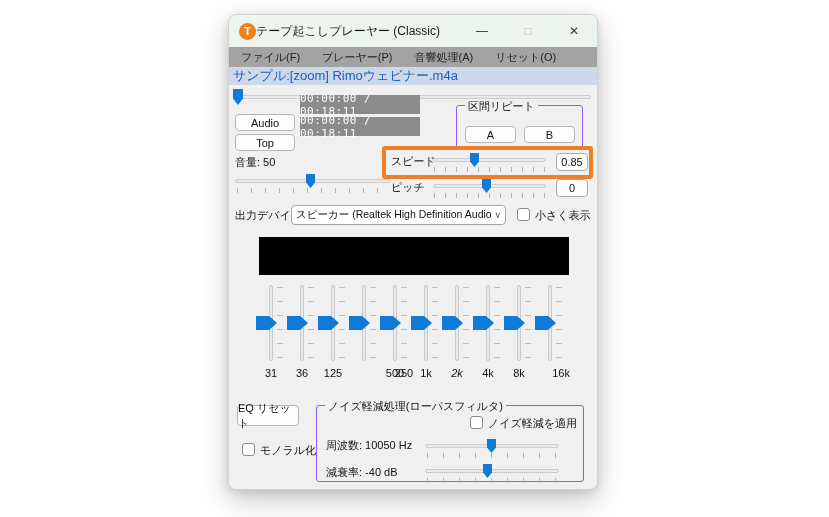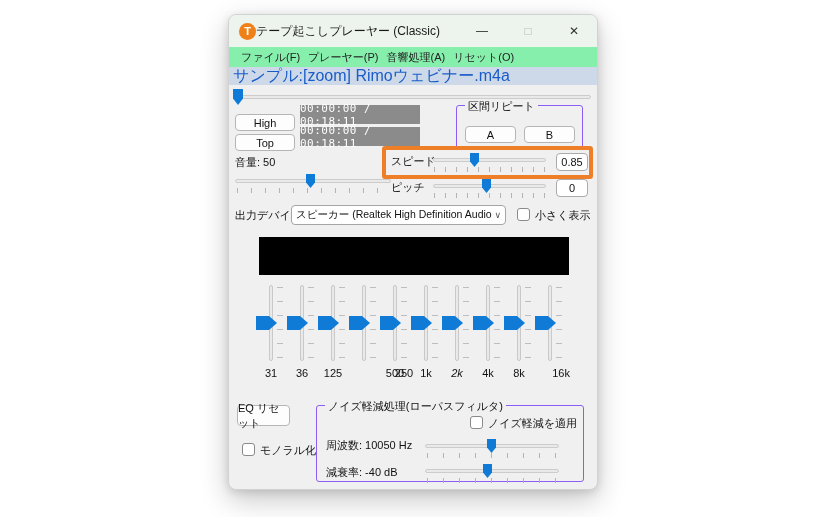--- a/index.html
+++ b/index.html
@@ -16,40 +16,40 @@
   
   .titlebar { position:absolute; left:0; top:0; width:100%; height:32px; background:#edf4ed; display:flex; align-items:center; }
   .app-icon { width:17px; height:17px; border-radius:50%; background:#f08018; color:#fff; font-size:11px; font-weight:bold;
               display:flex; align-items:center; justify-content:center; margin-left:10px; }
   .app-title { font-size:12px; color:#1a1a1a; margin-left:0; }
   .win-btns { position:absolute; right:0; top:0; height:32px; display:flex; }
   .win-btn { width:46px; height:32px; display:flex; align-items:center; justify-content:center; font-size:12px; color:#333; }
   .win-btn.disabled { color:#b9b9b9; }
 
   
-  .menubar { position:absolute; left:0; top:32px; width:100%; height:20px; background:#86efac; display:flex; align-items:center; gap:8px; padding-left:12px; }
+  .menubar { position:absolute; left:0; top:32px; width:100%; height:20px; background:#a3a3a3; display:flex; align-items:center; gap:22px; padding-left:12px; }
   .menu-item { font-size:11px; color:#222; }
 
   
   .filebar { position:absolute; left:0; top:52px; width:100%; height:18px; background:#cdd9e9; display:flex; align-items:center; padding-left:4px; }
-  .filebar span { font-size:16px; color:#1a5cc8; }
+  .filebar span { font-size:13px; color:#1a5cc8; }
 
   
   .track { position:absolute; height:4px; background:#e9e9e9; border:1px solid #cccccc; border-radius:2px; }
   .thumb-h { position:absolute; width:9px; height:14px; background:#0f7bd7;
              clip-path:polygon(0 0,100% 0,100% 60%,50% 100%,0 60%); }
   .ticks-h { position:absolute; height:5px;
              background-image:repeating-linear-gradient(to right,#b3b3b3 0 1px,transparent 1px 14px); }
 
   .label11 { position:absolute; font-size:11px; color:#111; white-space:nowrap; }
 
   .btn { position:absolute; background:#fdfdfd; border:1px solid #b5b5b5; border-radius:4px;
          font-size:11px; color:#111; display:flex; align-items:center; justify-content:center; }
 
-  .timebox { position:absolute; left:71px; top:90px; width:120px; height:29px; background:#f0f0f0;border-radius:9px; }
+  .timebox { position:absolute; left:71px; top:80px; width:120px; height:29px; background:#f0f0f0;border-radius:9px; }
   .timerow { width:100%; height:19px; background:#8b8b8b; color:#ffffff; font-family:"DejaVu Sans Mono","Liberation Mono",monospace;
              font-size:11px; display:flex; align-items:center; justify-content:center; letter-spacing:.5px; }
   .timerow + .timerow { margin-top:3px; }
 
   .groupbox { position:absolute; border:1px solid #8b5cf6; border-radius:3px; }
   .groupbox .gtitle { position:absolute; top:-7px; left:8px; background:#f0f0f0; padding:0 3px; font-size:11px; color:#111; white-space:nowrap; }
 
   .valuebox { position:absolute; width:32px; height:18px; background:#ffffff; border:1px solid #ababab; border-radius:4px;
               font-size:11px; color:#111; display:flex; align-items:center; justify-content:center; }
 
@@ -99,21 +99,21 @@
 
     <div class="filebar">
       <span>サンプル:[zoom] Rimoウェビナー.m4a</span>
     </div>
 
     <div>
       <div class="track" style="left:6px; top:80px; width:356px;"></div>
       <div class="thumb-h" style="left:4px; top:74px; width:10px; height:16px;"></div>
     </div>
 
-    <div class="btn" style="left:6px; top:99px; width:60px; height:17px;">High</div>
+    <div class="btn" style="left:6px; top:99px; width:60px; height:17px;">Audio</div>
     <div class="btn" style="left:6px; top:119px; width:60px; height:17px;">Top</div>
 
     <div class="timebox">
       <div class="timerow">00:00:00 / 00:18:11</div>
       <div class="timerow">00:00:00 / 00:18:11</div>
     </div>
 
     <div class="groupbox" style="left:227px; top:90px; width:127px; height:44px;">
       <div class="gtitle">区間リピート</div>
       <div class="btn" style="left:8px; top:20px; width:51px; height:17px;">A</div>
@@ -209,21 +209,21 @@
     <div class="eq-label" style="left:58px;">36</div>
     <div class="eq-label" style="left:89px;">125</div>
     <div class="eq-label" style="left:128px;margin-left:32px;">250</div>
     <div class="eq-label" style="left:151px;">500</div>
     <div class="eq-label" style="left:182px;">1k</div>
     <div class="eq-label" style="left:213px;font-style:italic;">2k</div>
     <div class="eq-label" style="left:244px;">4k</div>
     <div class="eq-label" style="left:275px;">8k</div>
     <div class="eq-label" style="left:311px;text-align:right;">16k</div>
 
-    <div class="btn" style="left:8px; top:390px; width:53px; height:21px;">EQ リセット</div>
+    <div class="btn" style="left:8px; top:390px; width:62px; height:21px;">EQ リセット</div>
 
     <div class="checkbox" style="left:13px; top:428px;"></div>
     <div class="label11" style="left:31px; top:428px;">モノラル化</div>
 
     <div class="groupbox" style="left:87px; top:390px; width:268px; height:77px;">
       <div class="gtitle">ノイズ軽減処理(ローパスフィルタ)</div>
 
       <div class="checkbox" style="left:153px; top:10px;"></div>
       <div class="label11" style="left:171px; top:10px;">ノイズ軽減を適用</div>
 

